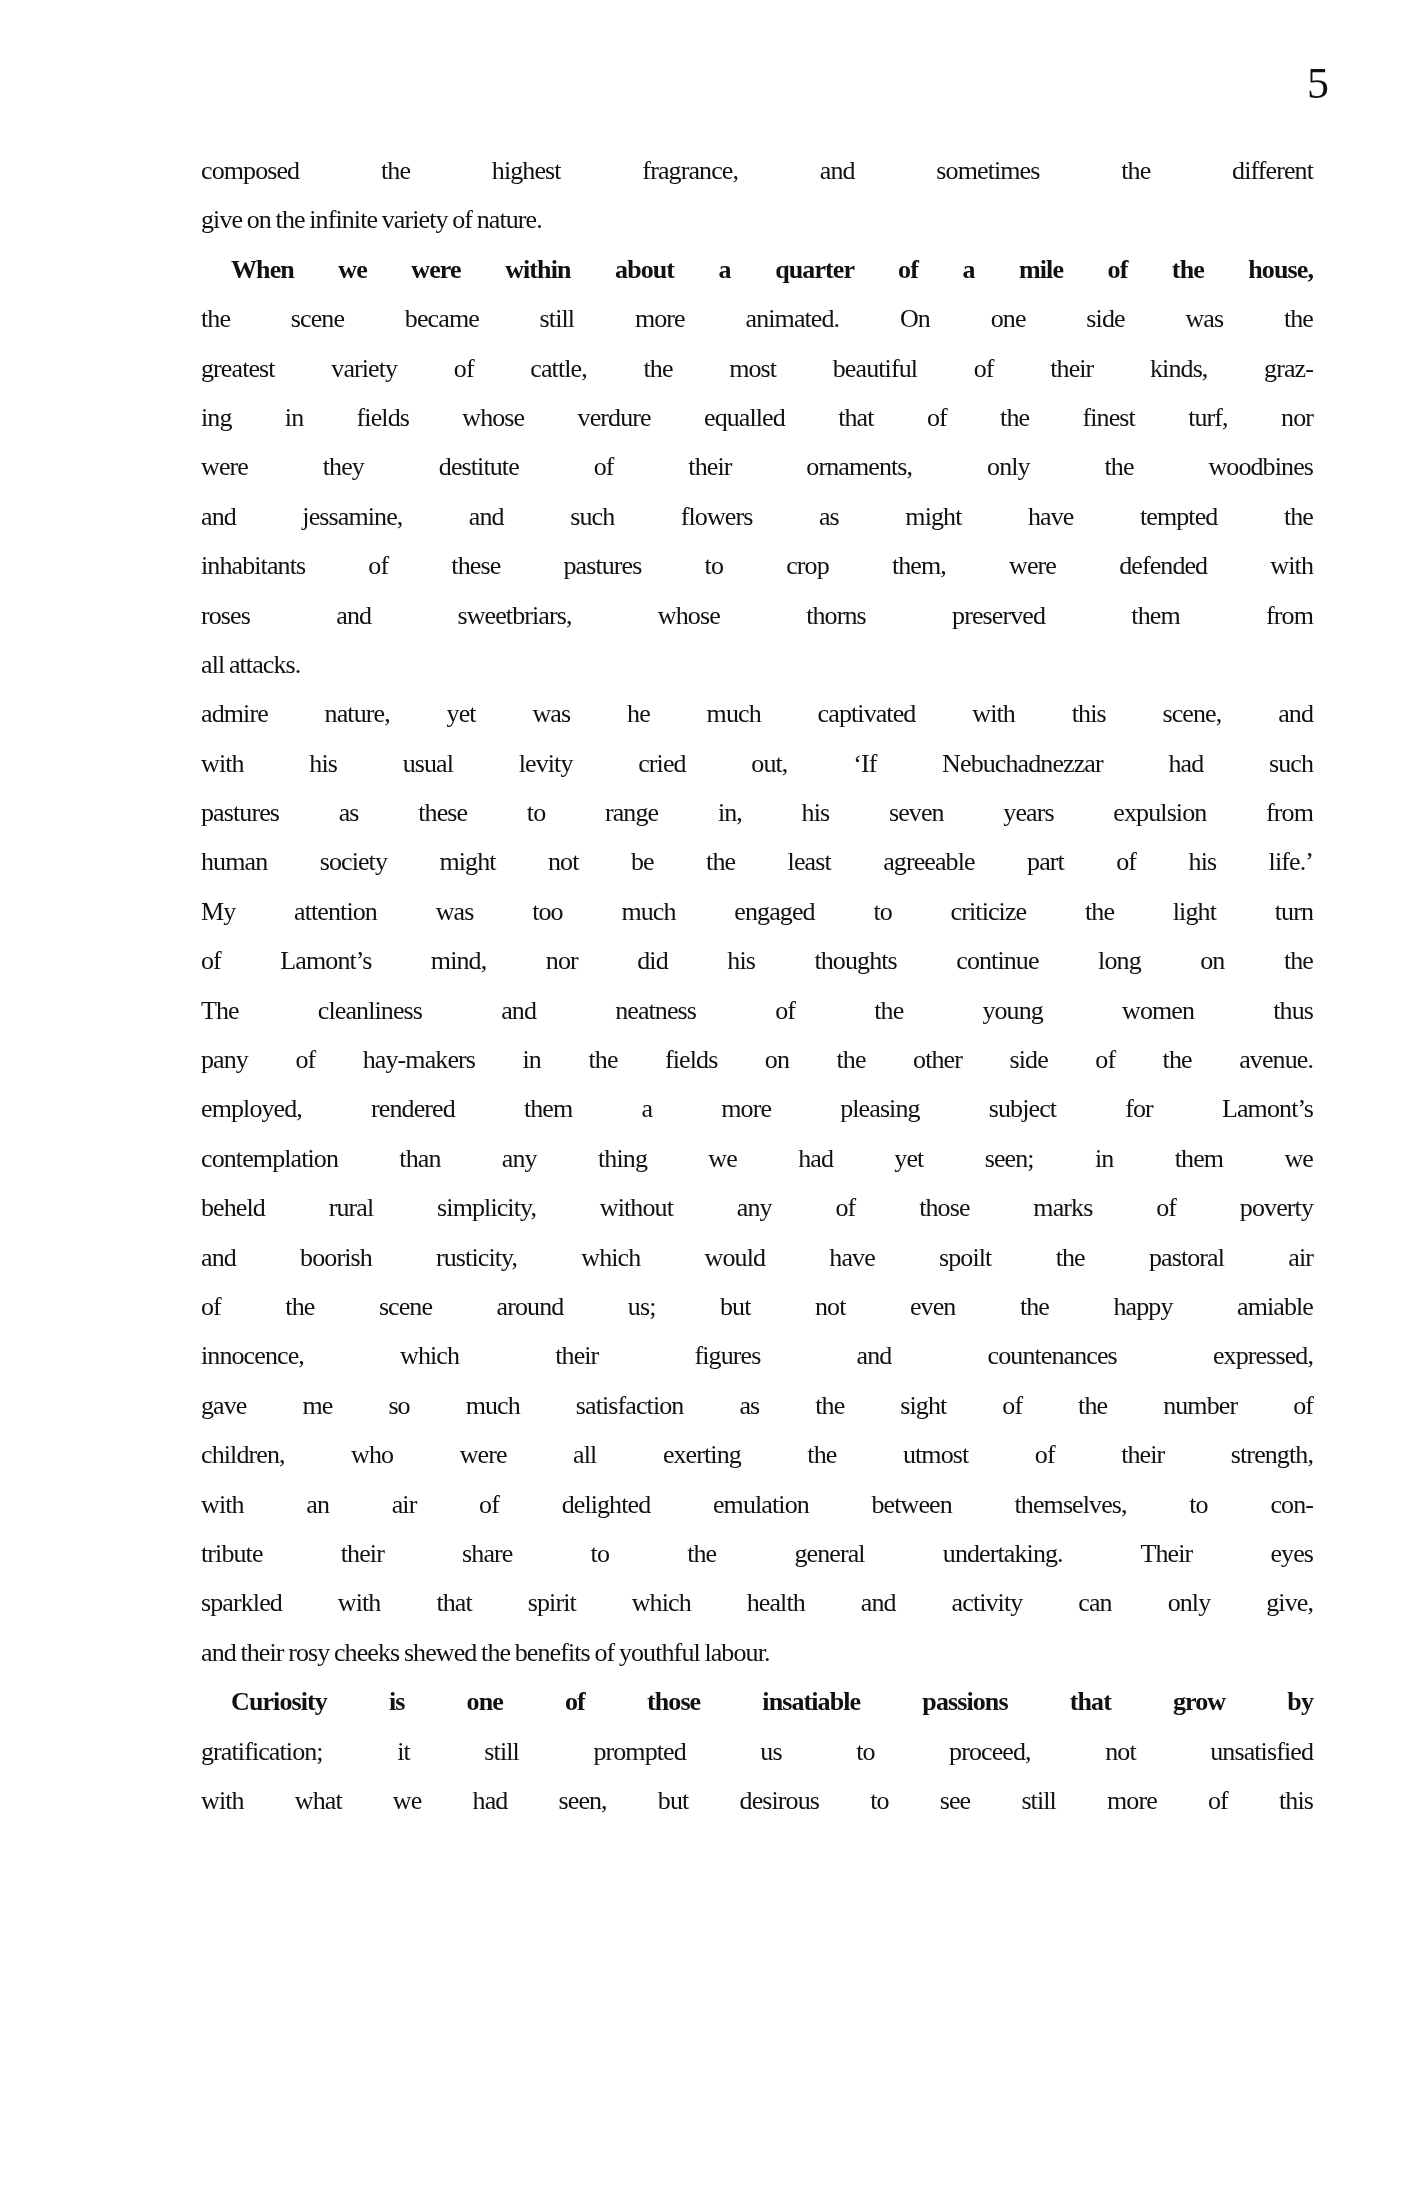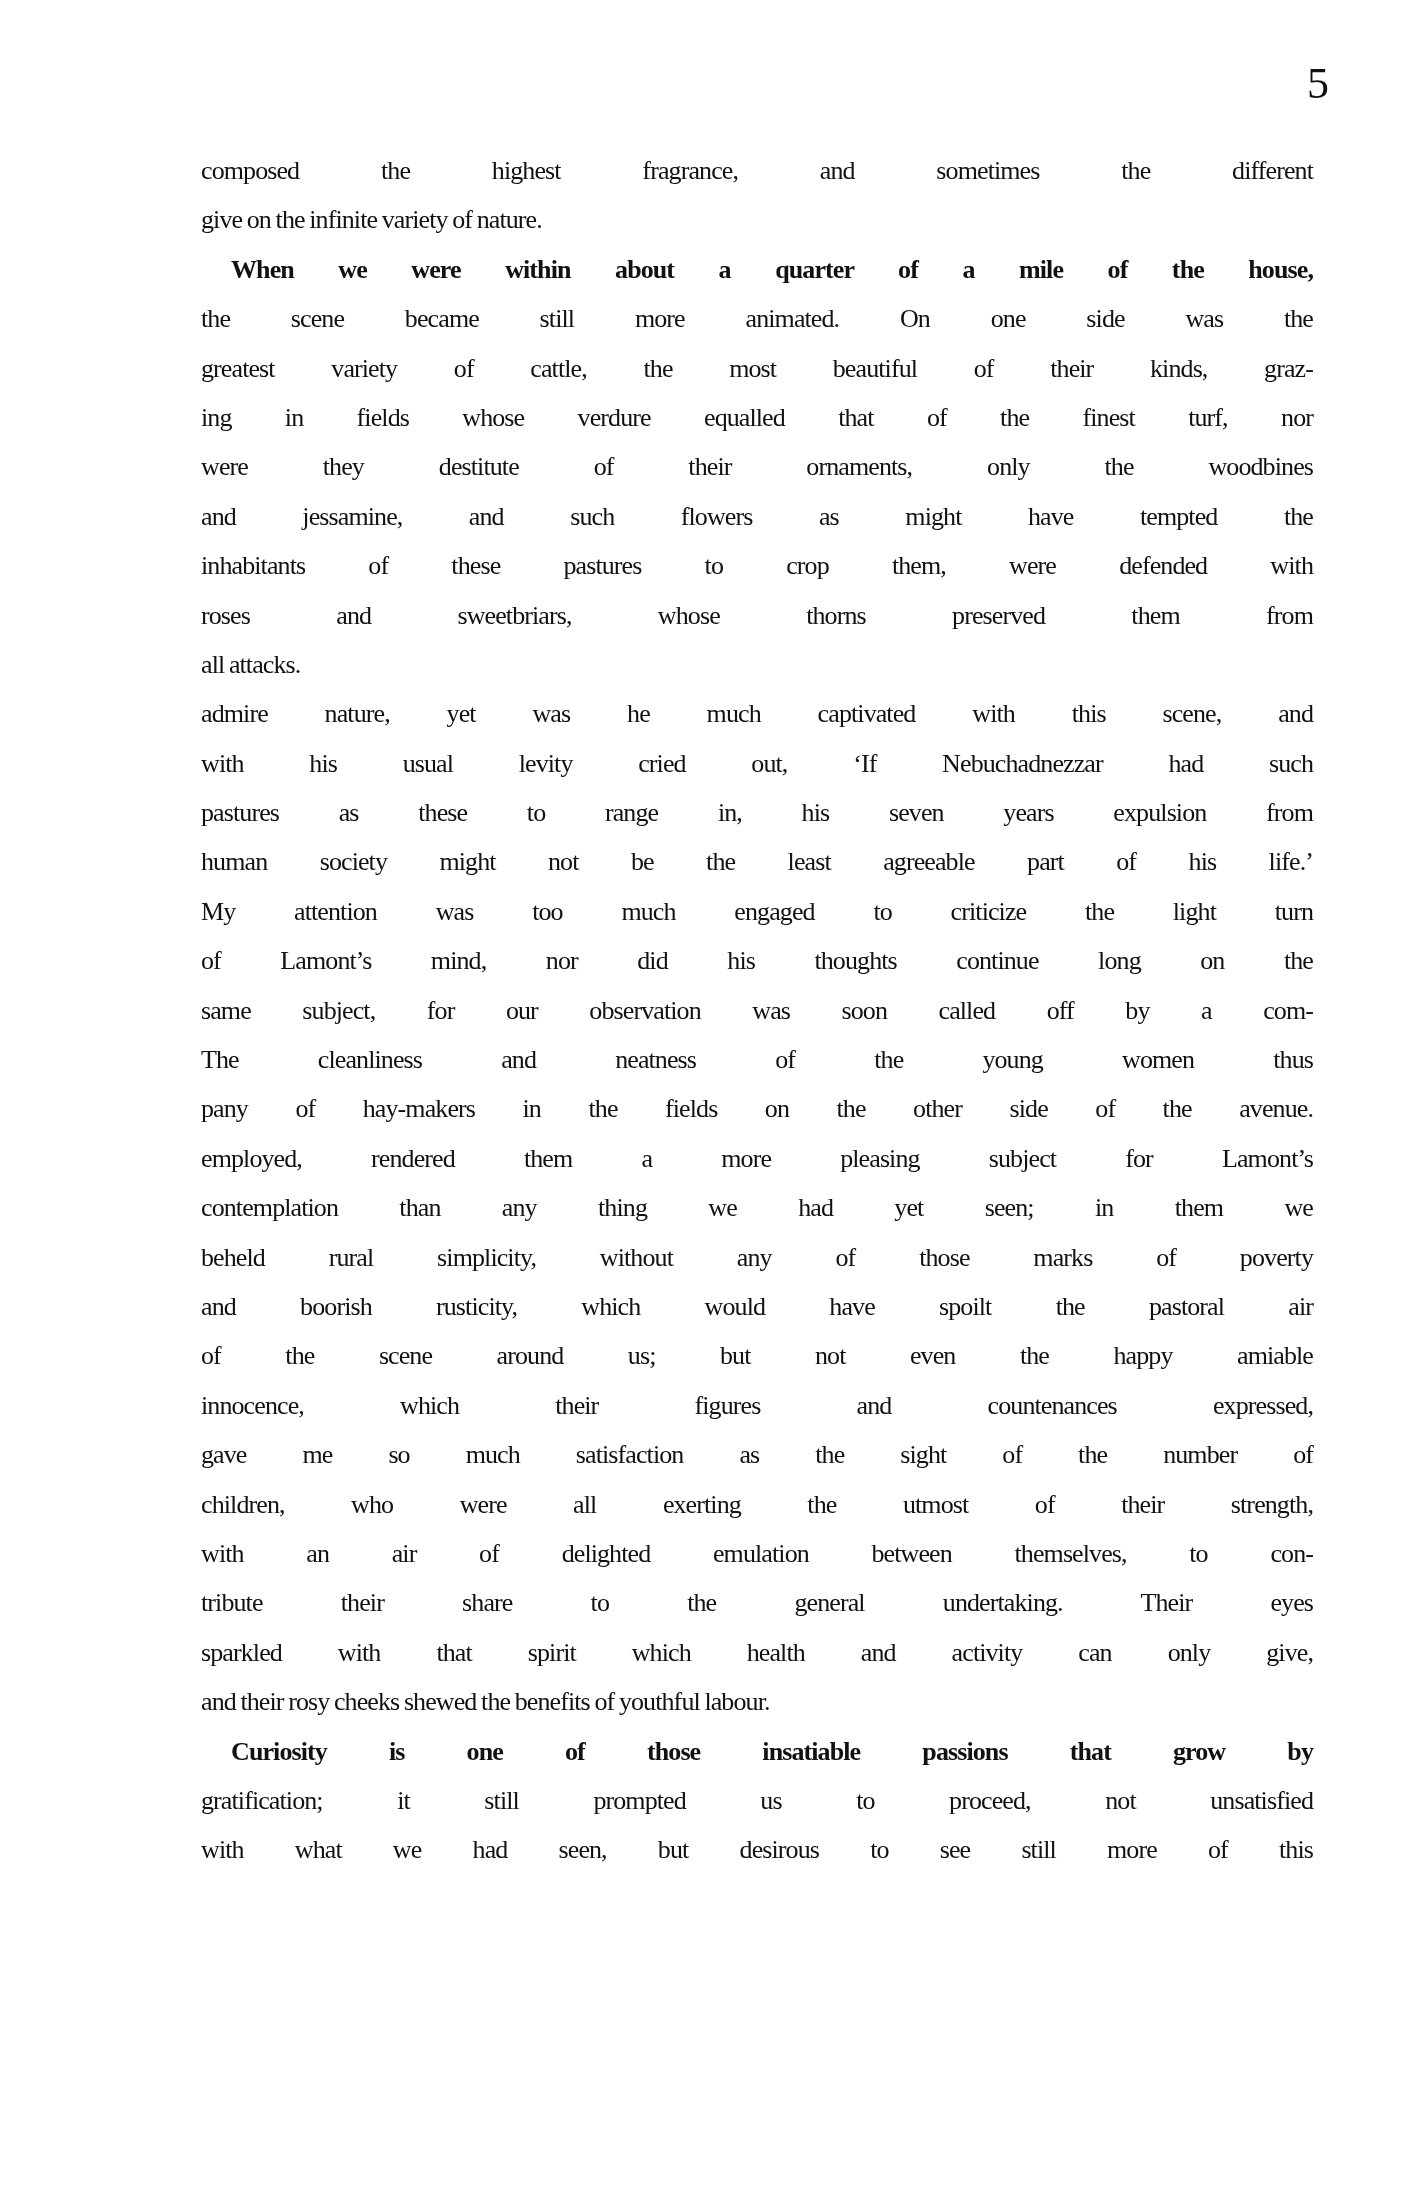--- a/index.html
+++ b/index.html
@@ -44,21 +44,20 @@
         <span class="line">roses and sweetbriars, whose thorns preserved them from</span>
         <span class="line last">all attacks.</span>
       </div>
       <div>
         <span class="line">admire nature, yet was he much captivated with this scene, and</span>
         <span class="line">with his usual levity cried out, ‘If Nebuchadnezzar had such</span>
         <span class="line">pastures as these to range in, his seven years expulsion from</span>
         <span class="line">human society might not be the least agreeable part of his life.’</span>
         <span class="line">My attention was too much engaged to criticize the light turn</span>
         <span class="line">of Lamont’s mind, nor did his thoughts continue long on the</span>
-        <span class="line">same subject, for our observation was soon called off by a com-</span>
         <span class="line">The cleanliness and neatness of the young women thus</span>
         <span class="line">pany of hay-makers in the fields on the other side of the avenue.</span>
         <span class="line">employed, rendered them a more pleasing subject for Lamont’s</span>
         <span class="line">contemplation than any thing we had yet seen; in them we</span>
         <span class="line">beheld rural simplicity, without any of those marks of poverty</span>
         <span class="line">and boorish rusticity, which would have spoilt the pastoral air</span>
         <span class="line">of the scene around us; but not even the happy amiable</span>
         <span class="line">innocence, which their figures and countenances expressed,</span>
         <span class="line">gave me so much satisfaction as the sight of the number of</span>
         <span class="line">children, who were all exerting the utmost of their strength,</span>

